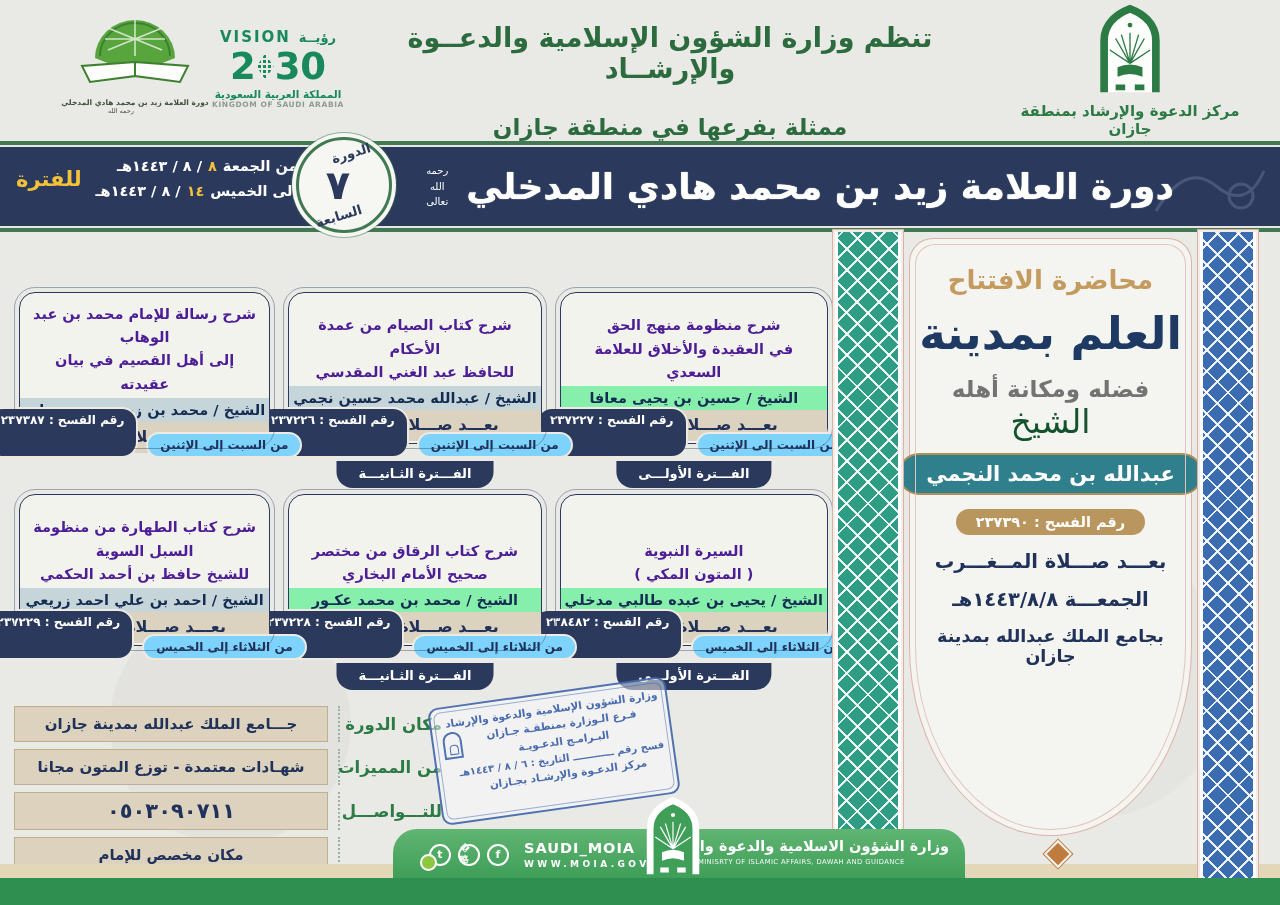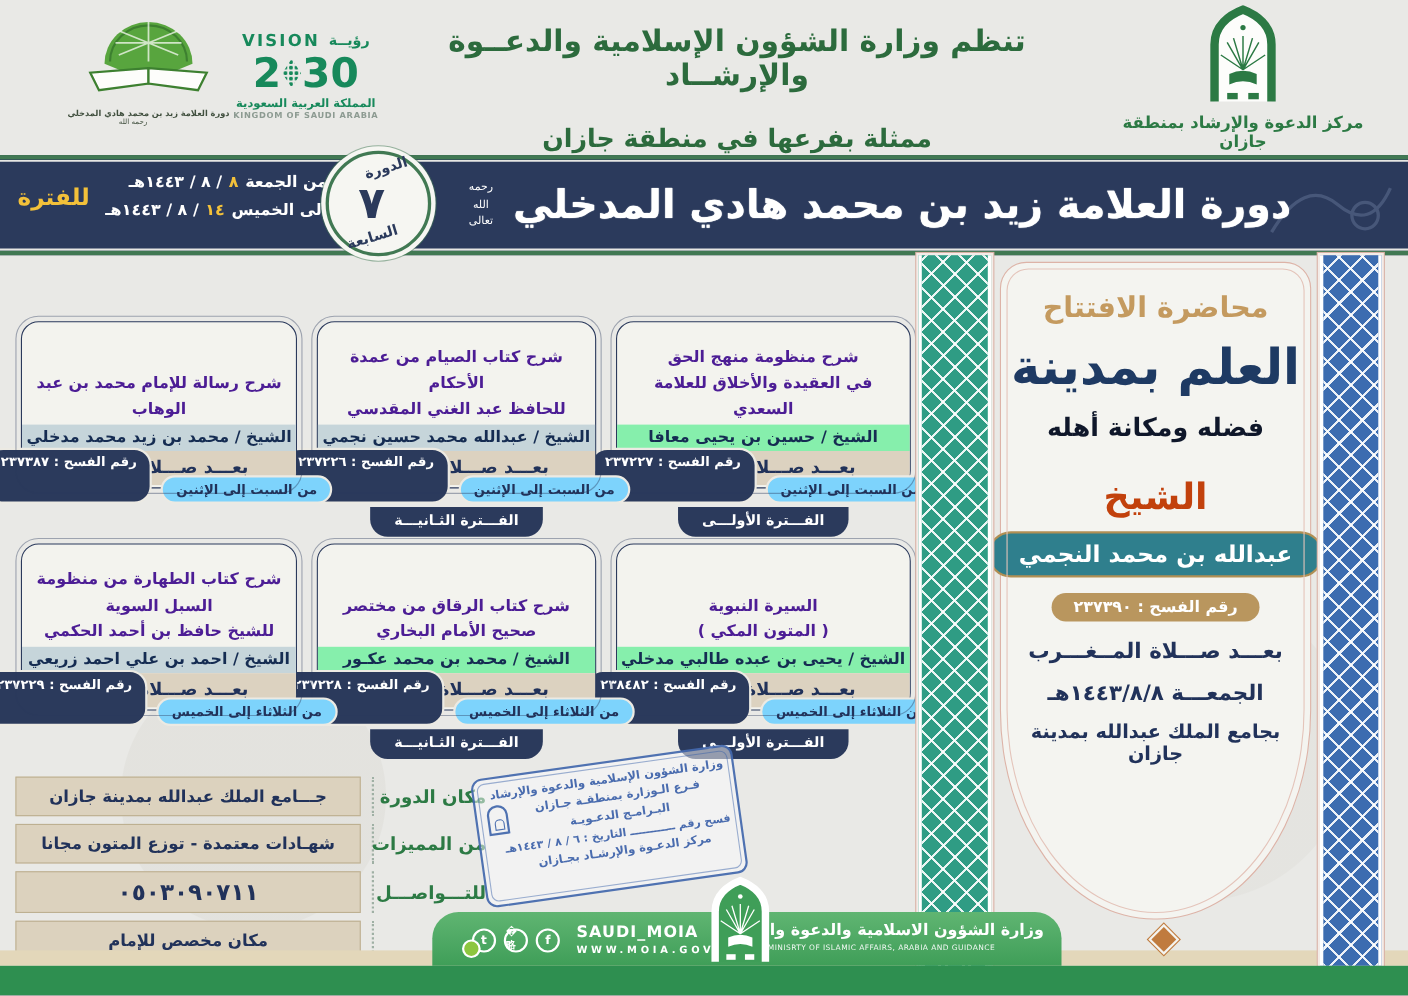--- a/index.html
+++ b/index.html
@@ -75,22 +75,22 @@
     box-shadow:0 0 0 2px #f3ece8, 0 0 0 3px #d9b2a6; }
   .col-teal{ left:0; width:66px; background-color:#2f9c84; }
   .col-blue{ right:24px; width:56px; background-color:#3c6cb0; }
   .panel-card{ position:absolute; left:74px; right:88px; top:6px; bottom:42px; background:#f4f4f0;
     border:1.2px solid #ddb3a7; border-radius:24px 24px 140px 140px / 24px 24px 190px 190px;
     display:flex; flex-direction:column; align-items:center; direction:rtl; text-align:center; }
   .panel-card::after{ content:""; position:absolute; inset:5px; border:1px solid #e4c4ba;
     border-radius:20px 20px 135px 135px / 20px 20px 185px 185px; pointer-events:none;}
   .p-kicker{ margin-top:26px; color:#c49a5f; font-weight:bold; font-size:26px; }
   .p-title{ margin-top:12px; color:#1e3a63; font-weight:bold; font-size:45px; }
-  .p-sub{ margin-top:16px; color:#0f172a; font-weight:bold; font-size:23px; }
-  .p-sheikh-label{ margin-top:30px; color:#c2410c; font-weight:bold; font-size:33px; }
+  .p-sub{ margin-top:16px; color:#737373; font-weight:bold; font-size:23px; }
+  .p-sheikh-label{ color:#14532d; font-weight:normal; font-size:33px; }
   .p-name{ margin-top:12px; background:#2f7f8d; border:2.5px solid #b08f54; color:#fff; font-weight:bold;
     font-size:21px; border-radius:999px; padding:7px 26px; white-space:nowrap;}
   .p-permit{ margin-top:14px; background:#b9965e; color:#fff; font-weight:bold; font-size:14.5px;
     border-radius:999px; padding:5px 20px; }
   .p-line{ color:#21325a; font-weight:bold; font-size:19.5px; margin-top:15px; }
   .p-venue{ font-size:17.5px; }
   .panel-orn{ position:absolute; left:50%; bottom:16px; width:16px; height:16px; background:#c07b3e;
     transform:translateX(-50%) rotate(45deg); box-shadow:0 0 0 2px #f4f4f0, 0 0 0 3px #c07b3e; }
   
   .info{ position:absolute; left:14px; top:706px; width:428px; direction:rtl; display:flex; flex-direction:column; gap:7px;}
@@ -238,20 +238,21 @@
       <div class="c-badges">
         <span class="pill pill-days">من السبت إلى الإثنين</span>
         <span class="pill pill-permit">رقم الفسح : ٢٣٧٢٢٦</span>
       </div>
       <div class="c-period">الفـــترة الثـانيـــة</div>
     </div>
 
     <div class="card">
       <div class="c-title">
         <span>شرح رسالة للإمام محمد بن عبد الوهاب</span>
+          <span>إلى أهل القصيم في بيان عقيدته</span>
         </div>
       <div class="c-sheikh band-light">الشيخ / محمد بن زيد محمد مدخلي</div>
       <div class="c-time">بعـــد صـــلاة المغرب</div>
       <div class="c-badges">
         <span class="pill pill-days">من السبت إلى الإثنين</span>
         <span class="pill pill-permit">رقم الفسح : ٢٣٧٣٨٧</span>
       </div>
     </div>
 
     <div class="card">
@@ -348,21 +349,21 @@
       <span class="soc">t</span>
       <span class="soc soc-ig">�略</span>
       <span class="soc">f</span>
       <span class="handle-block">
         <div class="handle">SAUDI_MOIA</div>
         <div class="site">WWW.MOIA.GOV.SA</div>
       </span>
     </div>
     <div class="footer-right">
       <div class="f-ar">وزارة الشؤون الاسلامية والدعوة والارشاد</div>
-      <div class="f-en">MINISRTY OF ISLAMIC AFFAIRS, ARABIA AND GUIDANCE</div>
+      <div class="f-en">MINISRTY OF ISLAMIC AFFAIRS, DAWAH AND GUIDANCE</div>
     </div>
   </div>
   <div class="footer-logo">
     <svg width="66" height="82" viewBox="0 0 78 96">
       <path d="M12 92 V38 C12 20 26 10 39 5 C52 10 66 20 66 38 V92" fill="#3f9e58" stroke="#ffffff" stroke-width="8"></path>
       <circle cx="39" cy="22" r="2.5" fill="#fff"></circle>
       <g stroke="#ffffff" stroke-width="1.4">
         <path d="M39 62 L39 30 M39 62 L24 36 M39 62 L54 36 M39 62 L18 48 M39 62 L60 48 M39 62 L30 32 M39 62 L48 32"></path>
       </g>
       <path d="M26 66 Q39 60 52 66 L52 76 Q39 70 26 76 Z" fill="#fff"></path>

